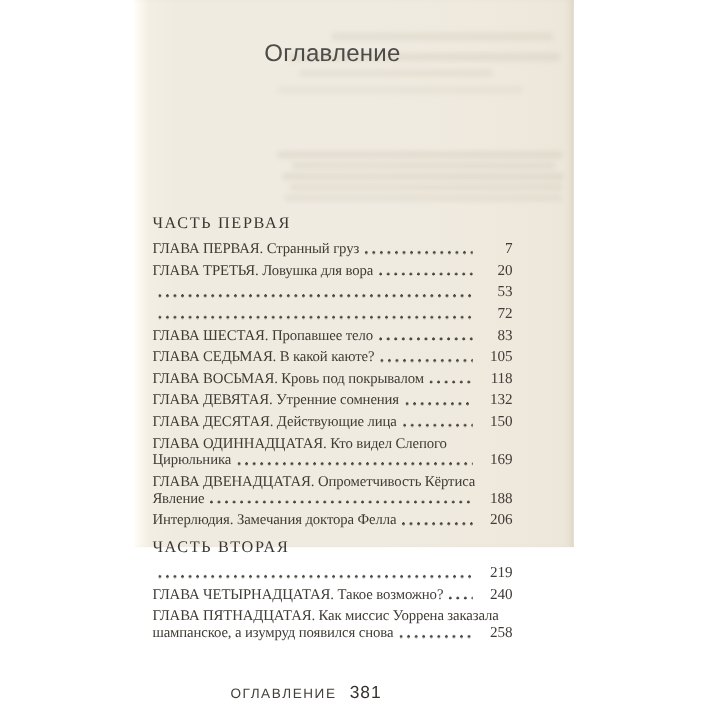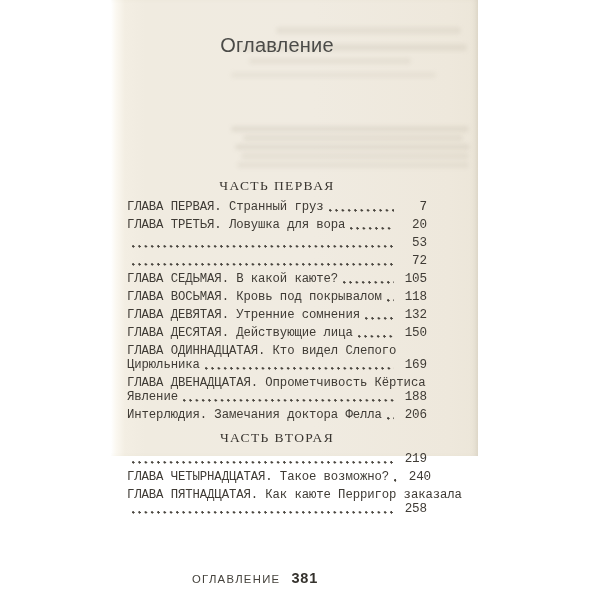--- a/index.html
+++ b/index.html
@@ -22,44 +22,44 @@
   .page-content{
     position:absolute;left:16px;top:0;width:300px;
     color:#3f3b35;
   }
   .page-title{
     margin-top:32px;text-align:center;
     font-family:"Liberation Sans", sans-serif;
     font-size:20px;line-height:26px;color:#4b4b48;letter-spacing:.2px;
   }
   .part-heading{
-    text-align:center;font-size:13.5px;line-height:16px;
+    text-align:left;font-size:13.5px;line-height:16px;
     letter-spacing:1.4px;color:#393530;
   }
   .part-heading.first{margin-top:120px;}
   .part-heading.next{margin-top:8px;}
   .entries{margin-top:6px;}
-  .entry{margin-bottom:4px;font-family:Liberation Mono, monospace;}
+  .entry{margin-bottom:4px;}
   .entry-line{font-size:12.3px;line-height:14px;letter-spacing:-0.1px;white-space:nowrap;}
   .entry-line.last{display:flex;align-items:baseline;}
   .entry-text{flex:0 0 auto;}
   .leader{
     flex:1 1 auto;min-width:4px;height:3px;align-self:flex-end;
     margin:0 7px 2px 5px;
     background-image:radial-gradient(circle at 1.2px 1.4px,#4a463f 1.05px,rgba(0,0,0,0) 1.35px);
     background-size:6.3px 3px;background-repeat:repeat-x;
   }
   .pagenum{flex:0 0 auto;min-width:26px;text-align:right;font-size:12.6px;}
   .page-footer{
     position:absolute;top:570px;right:160px;
     display:flex;align-items:baseline;gap:11px;
     font-family:"Liberation Sans", sans-serif;
   }
   .footer-label{font-size:11.3px;letter-spacing:1.3px;color:#45423c;}
-  .footer-num{font-size:14.5px;font-weight:bold;letter-spacing:.8px;color:#35322d;}
+  .footer-num{font-size:14.5px;font-weight:normal;letter-spacing:.8px;color:#35322d;}
 </style>
 </head>
 <body>
 
 <div class="photo">
   <div class="book-page">
 
     <div class="bleed" style="left:165px;top:27px;width:185px;height:7px;opacity:.20"></div>
     <div class="bleed" style="left:128px;top:44px;width:228px;height:7px;opacity:.22"></div>
     <div class="bleed" style="left:138px;top:58px;width:162px;height:6px;opacity:.18"></div>
@@ -92,20 +92,27 @@
             <div class="entry">
               <div class="entry-line last">
                 <span class="leader"></span>
                 <span class="pagenum">53</span>
               </div>
             </div>
             <div class="entry">
               <div class="entry-line last">
                 <span class="leader"></span>
                 <span class="pagenum">72</span>
+              </div>
+            </div>
+            <div class="entry">
+              <div class="entry-line last">
+                <span class="entry-text">ГЛАВА ШЕСТАЯ. Пропавшее тело</span>
+                <span class="leader"></span>
+                <span class="pagenum">83</span>
               </div>
             </div>
             <div class="entry">
               <div class="entry-line last">
                 <span class="entry-text">ГЛАВА СЕДЬМАЯ. В какой каюте?</span>
                 <span class="leader"></span>
                 <span class="pagenum">105</span>
               </div>
             </div>
             <div class="entry">
@@ -162,22 +169,23 @@
               </div>
             </div>
             <div class="entry">
               <div class="entry-line last">
                 <span class="entry-text">ГЛАВА ЧЕТЫРНАДЦАТАЯ. Такое возможно?</span>
                 <span class="leader"></span>
                 <span class="pagenum">240</span>
               </div>
             </div>
             <div class="entry">
-              <div class="entry-line">ГЛАВА ПЯТНАДЦАТАЯ. Как каюте Перригор заказала</div>
+              <div class="entry-line">ГЛАВА ПЯТНАДЦАТАЯ. Как миссис Уоррена заказала</div>
               <div class="entry-line last">
+                <span class="entry-text">шампанское, а изумруд появился снова</span>
                 <span class="leader"></span>
                 <span class="pagenum">258</span>
               </div>
             </div>
           </div>
         </div>
     </div>
 
     <div class="page-footer">
       <span class="footer-label">ОГЛАВЛЕНИЕ</span>

